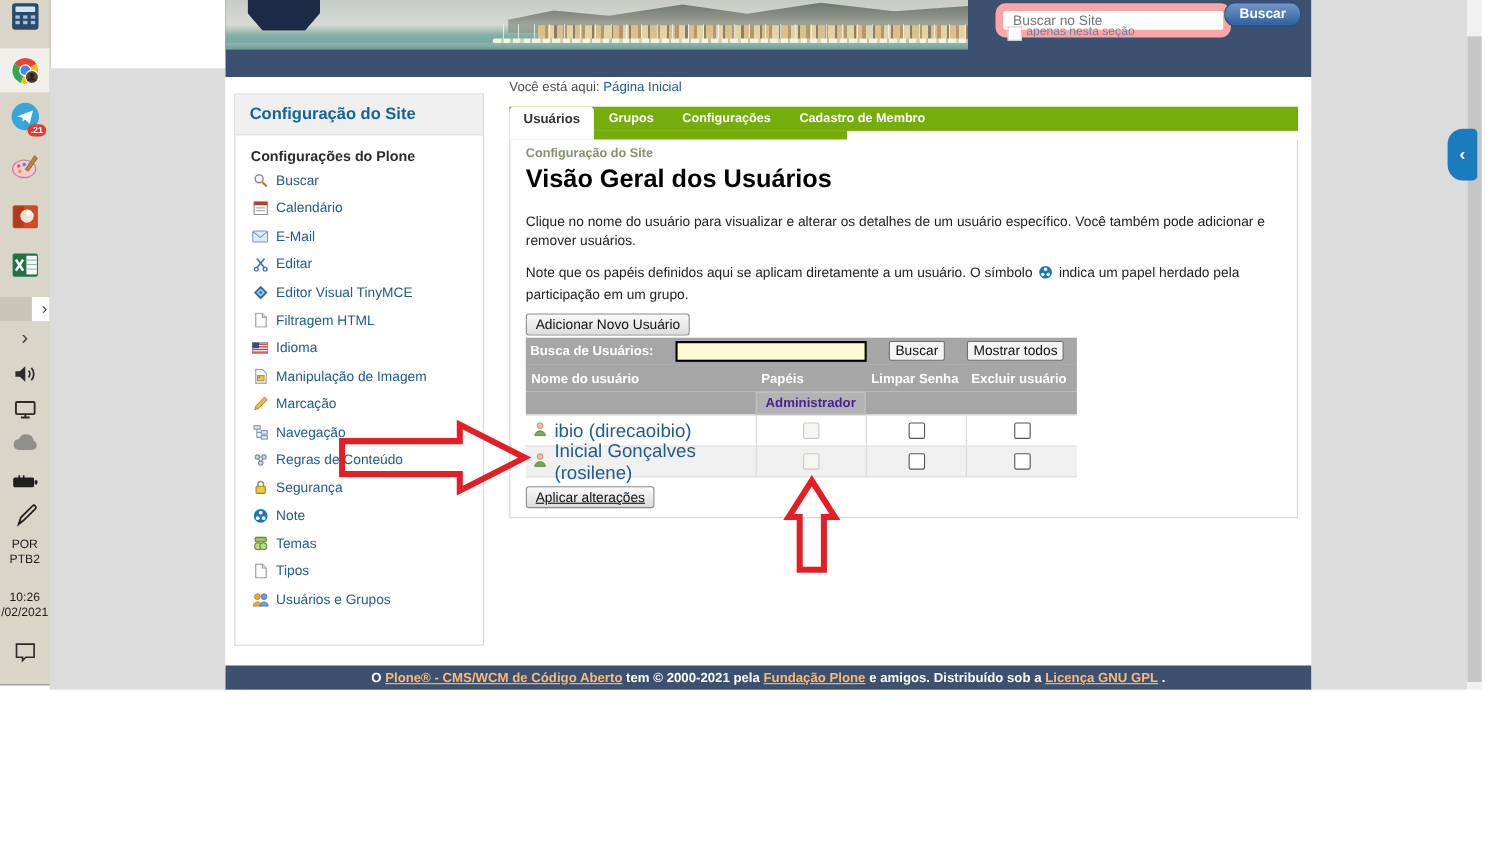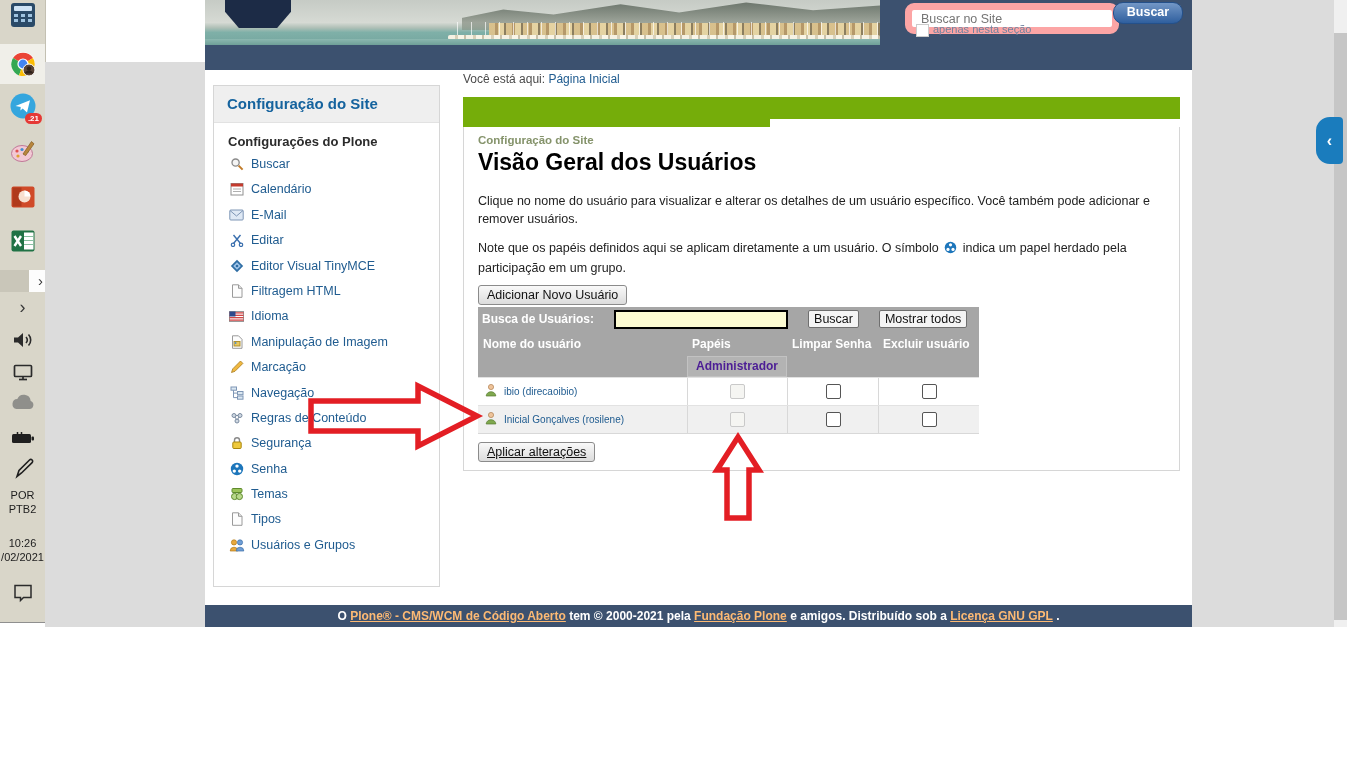--- a/index.html
+++ b/index.html
@@ -101,21 +101,21 @@
   .t-head2 .c{padding-left:5px;box-sizing:border-box;}
   .t-head3{display:flex;background:#a6a6a6;height:21px;align-items:center;color:#4c1d95;font-weight:bold;}
   .t-sub{background:#b3b3b3;border:1px solid #c2c2c2;box-sizing:border-box;height:21px;line-height:19px;text-align:center;}
   .c1{width:209px;} .c2{width:100px;} .c3{width:91px;} .c4{width:101px;}
   .urow{display:flex;height:27px;align-items:center;border-top:1px solid #e2e2e2;background:#fff;}
   .urow.even{background:#f0f0f0;}
   .urow .c1{display:flex;align-items:center;gap:6px;padding-left:6px;box-sizing:border-box;}
   .urow .c2,.urow .c3,.urow .c4{display:flex;justify-content:center;align-self:stretch;align-items:center;
       border-left:1px solid #d8d8d8;box-sizing:border-box;}
   .urow-bottom{border-top:1px solid #d8d8d8;}
-  .user-link{color:#205c90;text-decoration:none;font-size:10px;cursor:pointer;}
+  .user-link{color:#205c90;text-decoration:none;font-size:17px;cursor:pointer;}
   .cb{width:13px;height:13px;background:#fff;border:1px solid #555;border-radius:2px;cursor:pointer;}
   .cb.dis{background:#f5f5f2;border-color:#c9c9c9;}
 
   
   .footer{position:absolute;left:205px;top:605px;width:987px;height:22px;background:#3c516f;
       display:flex;align-items:center;justify-content:center;font-size:12px;font-weight:bold;color:#fff;}
   .footer a{color:#fdba74;text-decoration:underline;cursor:pointer;}
   .footer span,.footer a{white-space:pre;}
 
   
@@ -407,21 +407,21 @@
           </div>
           <div class="sb-item">
             <span class="sb-icon">
               <svg width="14" height="14" viewBox="0 0 14 14">
                 <circle cx="7" cy="7" r="6.2" fill="#1d76bb"></circle>
                 <circle cx="7" cy="4.1" r="1.7" fill="#fff"></circle>
                 <circle cx="4.3" cy="9.1" r="1.7" fill="#fff"></circle>
                 <circle cx="9.7" cy="9.1" r="1.7" fill="#fff"></circle>
               </svg>
             </span>
-            <span class="sb-label">Senha</span>
+            <span class="sb-label">Note</span>
           </div>
           <div class="sb-item">
             <span class="sb-icon">
               <svg width="14" height="14" viewBox="0 0 14 14">
                 <rect x="2" y="1.5" width="10" height="4" rx="1" fill="#9cc45a" stroke="#5e8a2c"></rect>
                 <circle cx="4.6" cy="9.5" r="3.1" fill="#b8d88a" stroke="#5e8a2c"></circle>
                 <circle cx="9.4" cy="9.5" r="3.1" fill="#b8d88a" stroke="#5e8a2c"></circle>
               </svg>
             </span>
             <span class="sb-label">Temas</span>
@@ -445,20 +445,26 @@
               </svg>
             </span>
             <span class="sb-label">Usuários e Grupos</span>
           </div>
         </div>
     </div>
   </div>
 
   <div class="tabbar-bg"></div>
   <div class="tabbar-sub"></div>
+  <div class="tabs" id="tabs">
+      <div class="tab active">Usuários</div>
+      <div class="tab">Grupos</div>
+      <div class="tab">Configurações</div>
+      <div class="tab">Cadastro de Membro</div>
+    </div>
 
   <div class="content">
     <div class="parent-link">Configuração do Site</div>
     <h1 class="page-title" style="margin:0;">Visão Geral dos Usuários</h1>
     <div class="para" style="top:66px;">Clique no nome do usuário para visualizar e alterar os detalhes de um usuário específico. Você também pode adicionar e remover usuários.</div>
     <div class="para" style="top:113px;">
       <span>Note que os papéis definidos aqui se aplicam diretamente a um usuário. O símbolo</span>
       <span class="inline-plone"><svg width="13" height="13" viewBox="0 0 14 14">
             <circle cx="7" cy="7" r="6.2" fill="#1d76bb"></circle>
             <circle cx="7" cy="4.1" r="1.7" fill="#fff"></circle>

